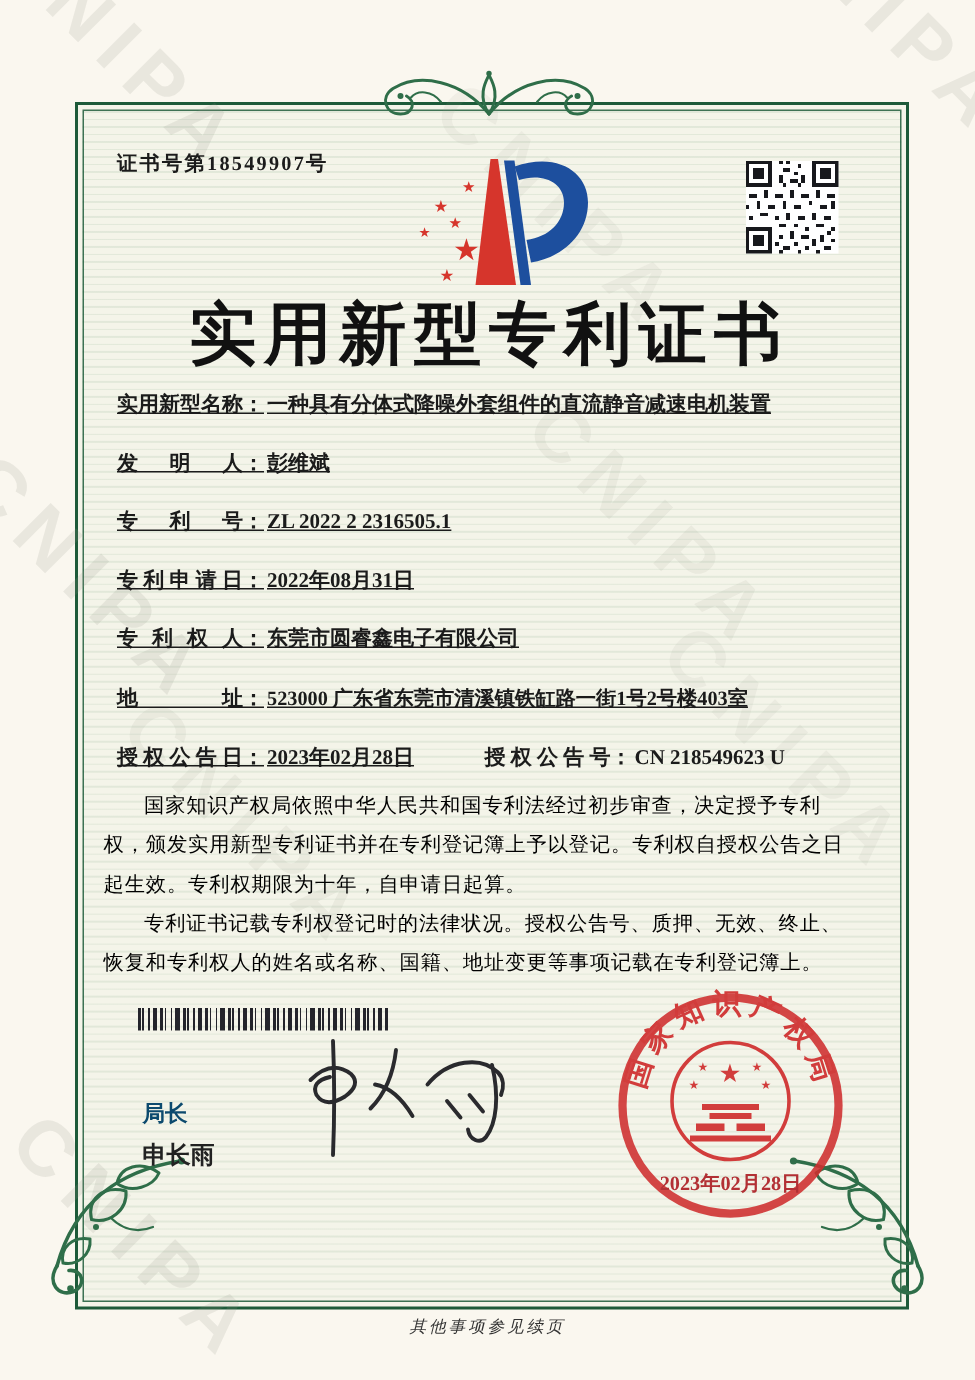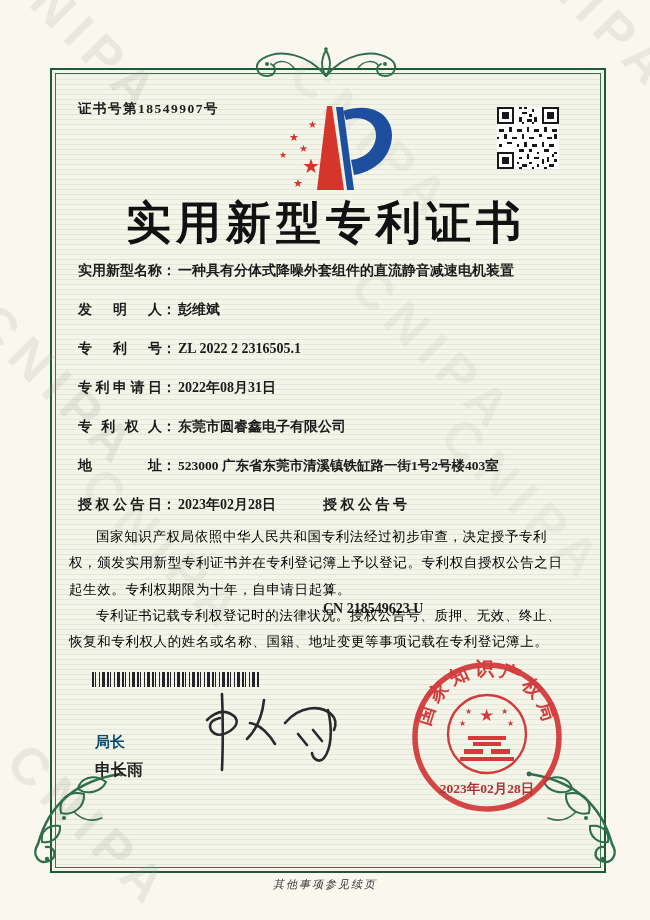--- a/index.html
+++ b/index.html
@@ -17,26 +17,26 @@
          background:repeating-linear-gradient(180deg,rgba(104,152,112,0.13) 0px,rgba(104,152,112,0.13) 1px,transparent 1px,transparent 5px);}
   .ornament{position:absolute;z-index:3;}
   
   .content{position:absolute;left:0;top:0;width:624px;height:920px;z-index:4;}
   .cert-no{position:absolute;left:78px;top:100px;font-size:13.5px;font-weight:700;letter-spacing:1.5px;}
   .logo{position:absolute;left:266px;top:103px;}
   .qr{position:absolute;left:497px;top:107px;}
   .title{position:absolute;left:50px;top:193px;width:552px;text-align:center;
          font-size:45px;font-weight:700;letter-spacing:5px;color:#111;}
   .fields{position:absolute;left:78px;top:261px;width:490px;}
-  .frow{display:flex;align-items:baseline;line-height:20px;margin-bottom:19px;position:relative;}
+  .frow{display:flex;align-items:baseline;line-height:20px;margin-bottom:19px;position:relative;text-decoration:underline;}
   .flabel{display:inline-block;width:84px;font-size:14px;font-weight:700;
           text-align:justify;text-align-last:justify;flex:0 0 84px;}
   .fcolon{display:inline-block;width:16px;font-size:14px;font-weight:700;}
   .fvalue{font-size:14px;font-weight:700;white-space:nowrap;}
-  .rpair{position:absolute;left:245px;top:0;display:flex;align-items:baseline;flex-direction:column;}
+  .rpair{position:absolute;left:245px;top:0;display:flex;align-items:baseline;}
   .paras{position:absolute;left:69px;top:524px;width:494px;font-size:13.5px;
          line-height:1.95;letter-spacing:0.6px;color:#000000;}
   .paras p{margin:0;text-indent:2em;}
   .barcode{position:absolute;left:92px;top:672px;width:168px;height:15px;
     background:repeating-linear-gradient(90deg,#23242b 0 2px,transparent 2px 3px,#23242b 3px 4px,transparent 4px 7px,#23242b 7px 8px,transparent 8px 10px,#23242b 10px 13px,transparent 13px 15px);}
   .signer-title{position:absolute;left:95px;top:733px;font-size:15px;font-weight:700;
         font-family:"Liberation Sans","DejaVu Sans",sans-serif;color:#0c4a6e;}
   .signer-name{position:absolute;left:95px;top:760px;font-size:16px;font-weight:700;
         font-family:"Liberation Sans","DejaVu Sans",sans-serif;color:#222;}
   .signature{position:absolute;left:185px;top:688px;}

